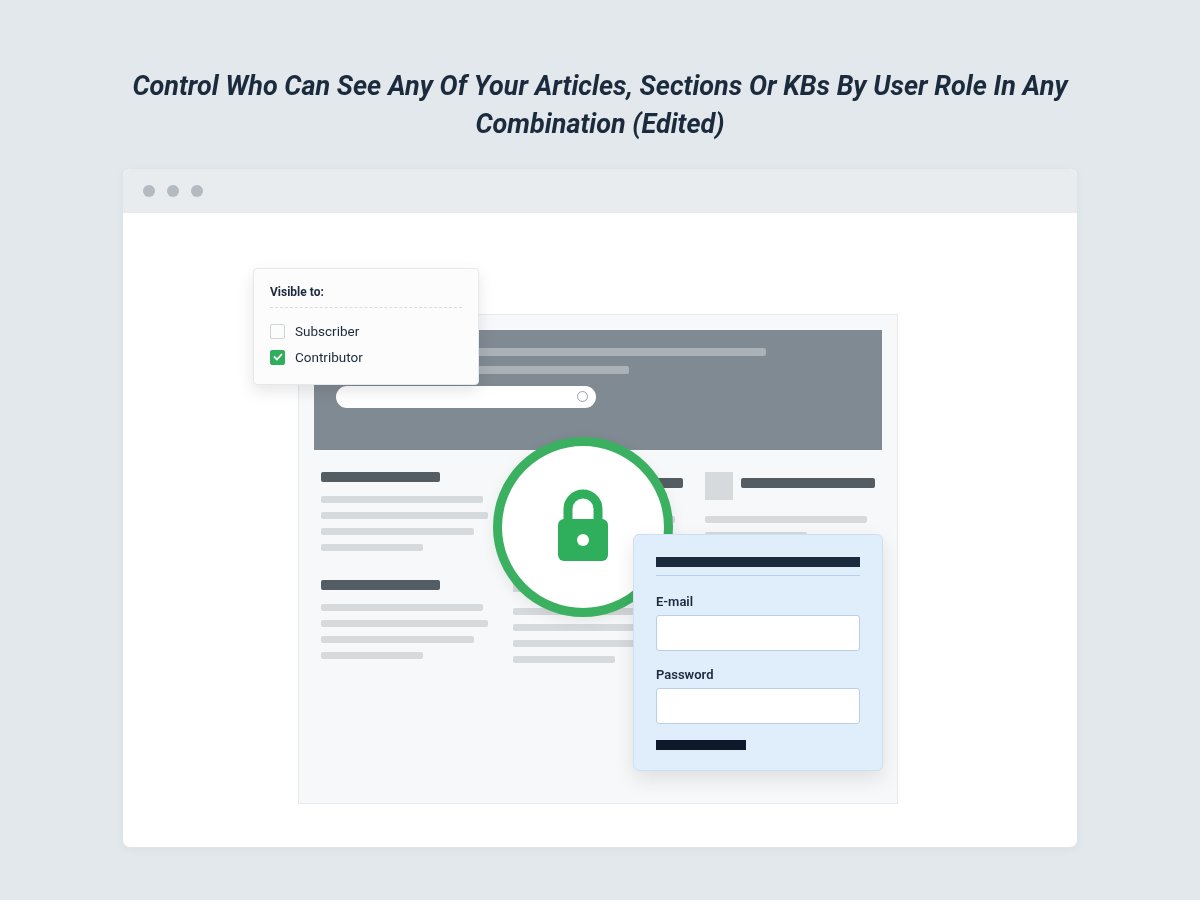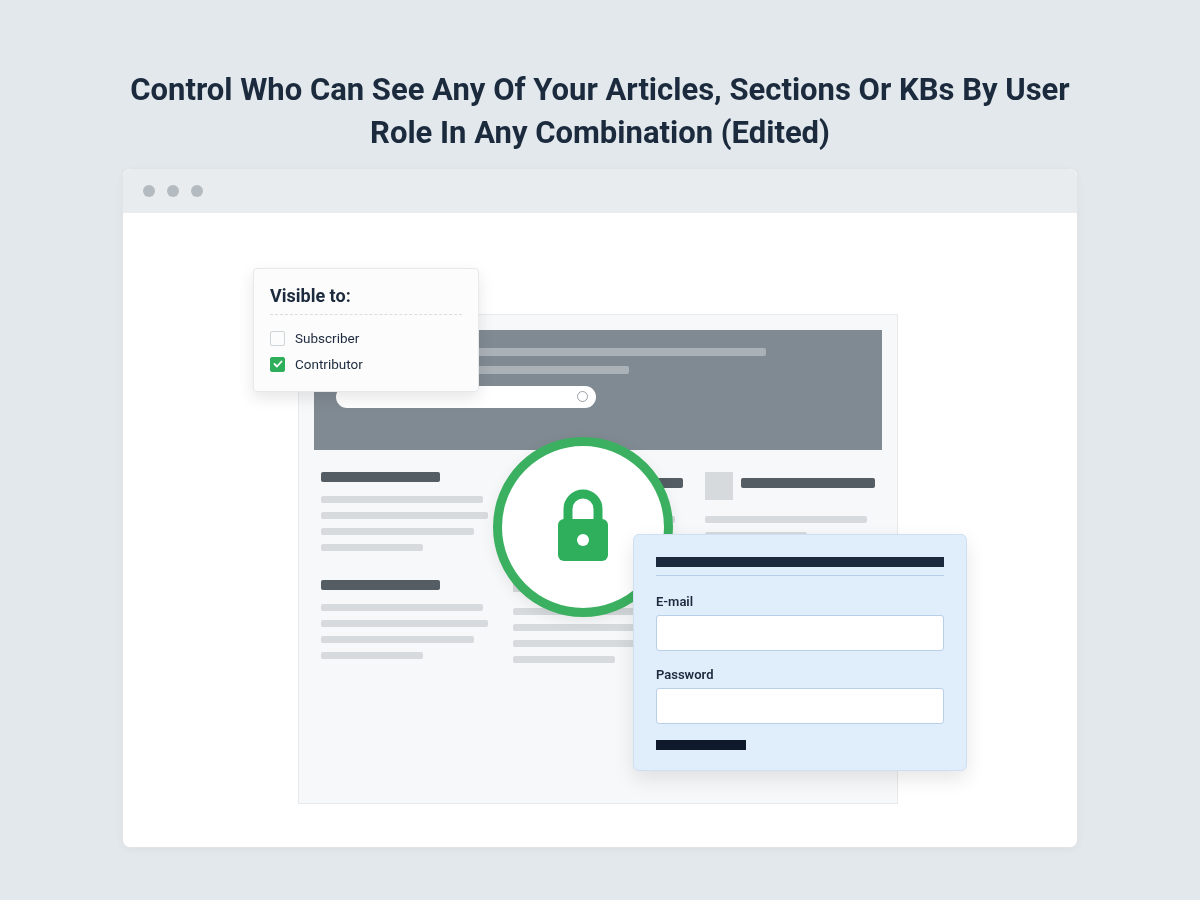--- a/index.html
+++ b/index.html
@@ -5,25 +5,26 @@
   * { box-sizing: border-box; margin: 0; padding: 0; }
   body {
     font-family: -apple-system, BlinkMacSystemFont, "Segoe UI", Roboto, Helvetica, Arial, sans-serif;
     background: #e2e8ec;
     width: 1200px;
     height: 900px;
     overflow: hidden;
   }
   .headline {
     text-align: center;
-    font-size: 31px;
+    font-size: 27px;
     font-weight: 700;
     color: #1b2a3d;
     padding: 68px 100px 0;
     line-height: 1.4;
+    font-style: italic;
   }
   .window {
     position: absolute;
     left: 122px;
     top: 168px;
     width: 956px;
     height: 680px;
     background: #fff;
     border: 1px solid #e0e4e7;
     border-radius: 8px;
@@ -91,21 +92,21 @@
     left: 130px;
     top: 99px;
     width: 226px;
     background: #fcfcfc;
     border: 1px solid #e6e8ea;
     border-radius: 4px;
     box-shadow: 0 6px 16px rgba(0,0,0,0.10);
     padding: 16px 16px 14px;
   }
   .panel h4 {
-    font-size: 18px;
+    font-size: 12px;
     color: #1b2a3d;
     font-weight: 700;
     margin-bottom: 10px;
     padding-bottom: 8px;
     border-bottom: 1px dashed #d9dde0;
   }
   .role-row {
     display: flex;
     align-items: center;
     gap: 10px;
@@ -141,21 +142,21 @@
     border: 9px solid #3bb060;
     display: flex; align-items: center; justify-content: center;
     box-shadow: 0 4px 14px rgba(0,0,0,0.08);
   }
 
   
   .login-card {
     position: absolute;
     left: 510px;
     top: 365px;
-    width: 334px;
+    width: 250px;
     background: #e0edfb;
     border: 1px solid #cfdff2;
     border-radius: 6px;
     box-shadow: 0 8px 20px rgba(0,0,0,0.10);
     padding: 22px 22px 20px;
   }
   .login-top-bar { height: 10px; background: #1b2a3d; margin-bottom: 8px; }
   .login-sep { height: 1px; background: #b9cee8; margin-bottom: 18px; }
   .login-card label {
     display: block;

